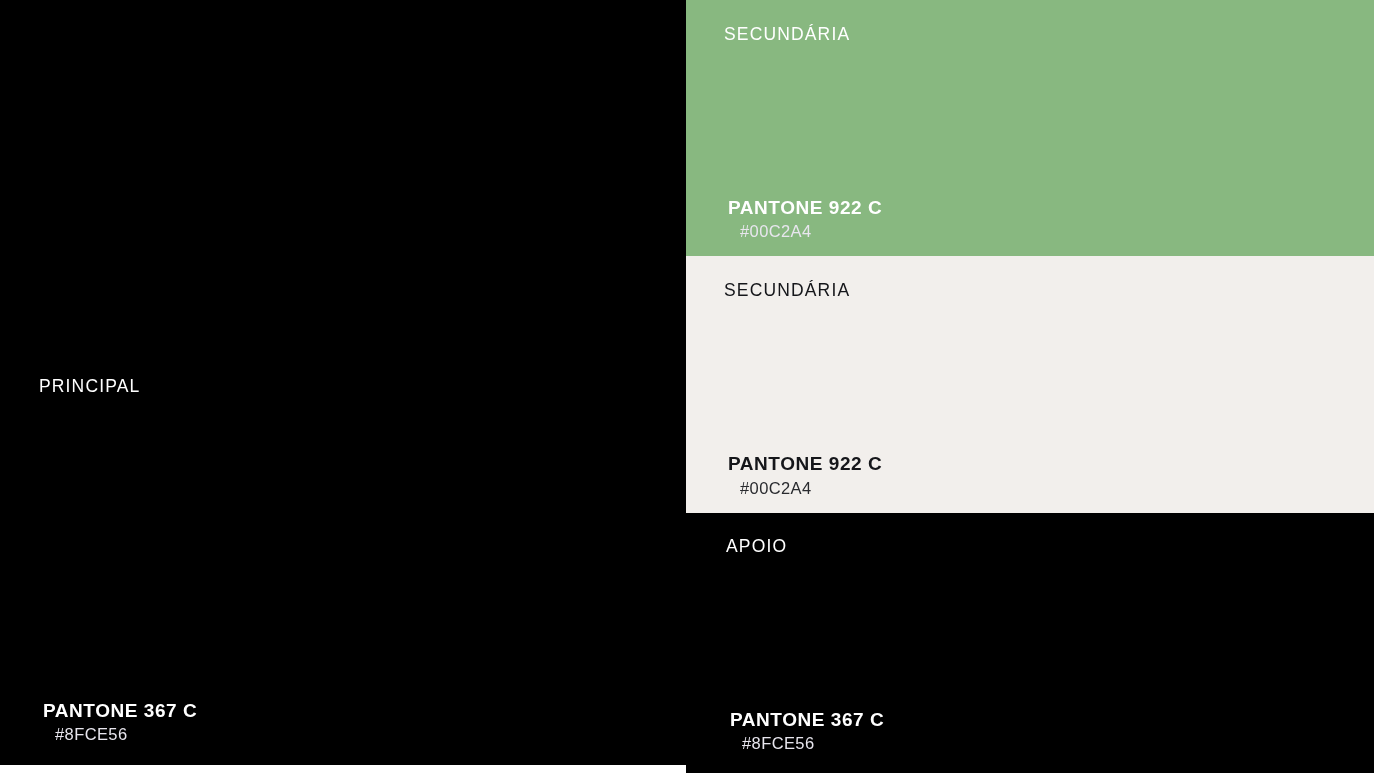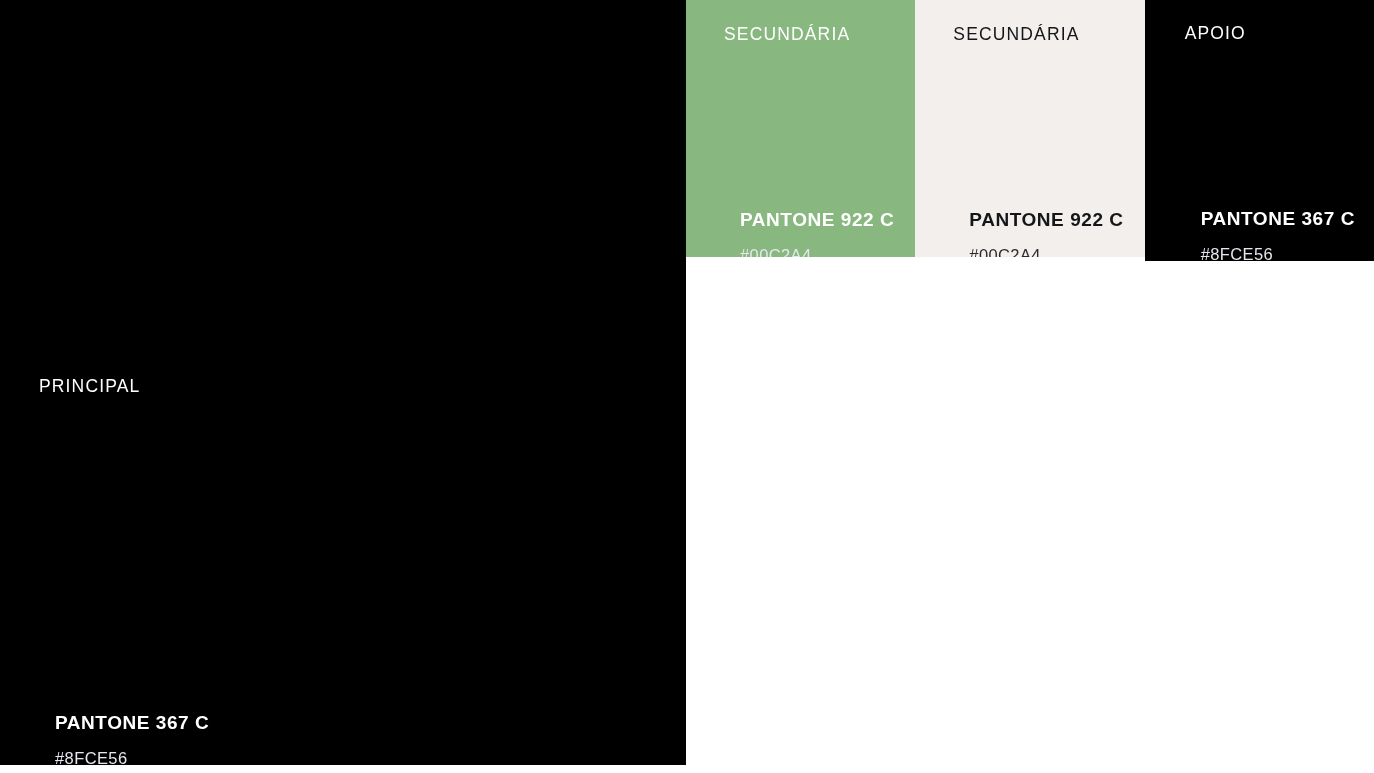--- a/index.html
+++ b/index.html
@@ -32,21 +32,21 @@
   .swatch-primary {
     width: 686px;
     height: 765px;
     background: #000000;
   }
 
   .swatch-stack {
     width: 688px;
     height: 773px;
     display: flex;
-    flex-direction: row;
+    flex-direction: column;
     justify-content: center;
   }
 
   .swatch-secondary-green {
     width: 688px;
     height: 257px;
     background: #88B880;
   }
 
   .swatch-secondary-cream {
@@ -74,21 +74,21 @@
   .pantone-block {
     position: absolute;
     white-space: nowrap;
   }
 
   .pantone-name {
     font-size: 19px;
     font-weight: 700;
     letter-spacing: 0.55px;
     line-height: 1.12;
-    margin: 16px;
+    margin: 4px;
   }
 
   .pantone-hex {
     font-size: 16.5px;
     font-weight: 400;
     letter-spacing: 0.4px;
     line-height: 1.15;
     margin: 16px;
     margin-top: 2px;
   }

